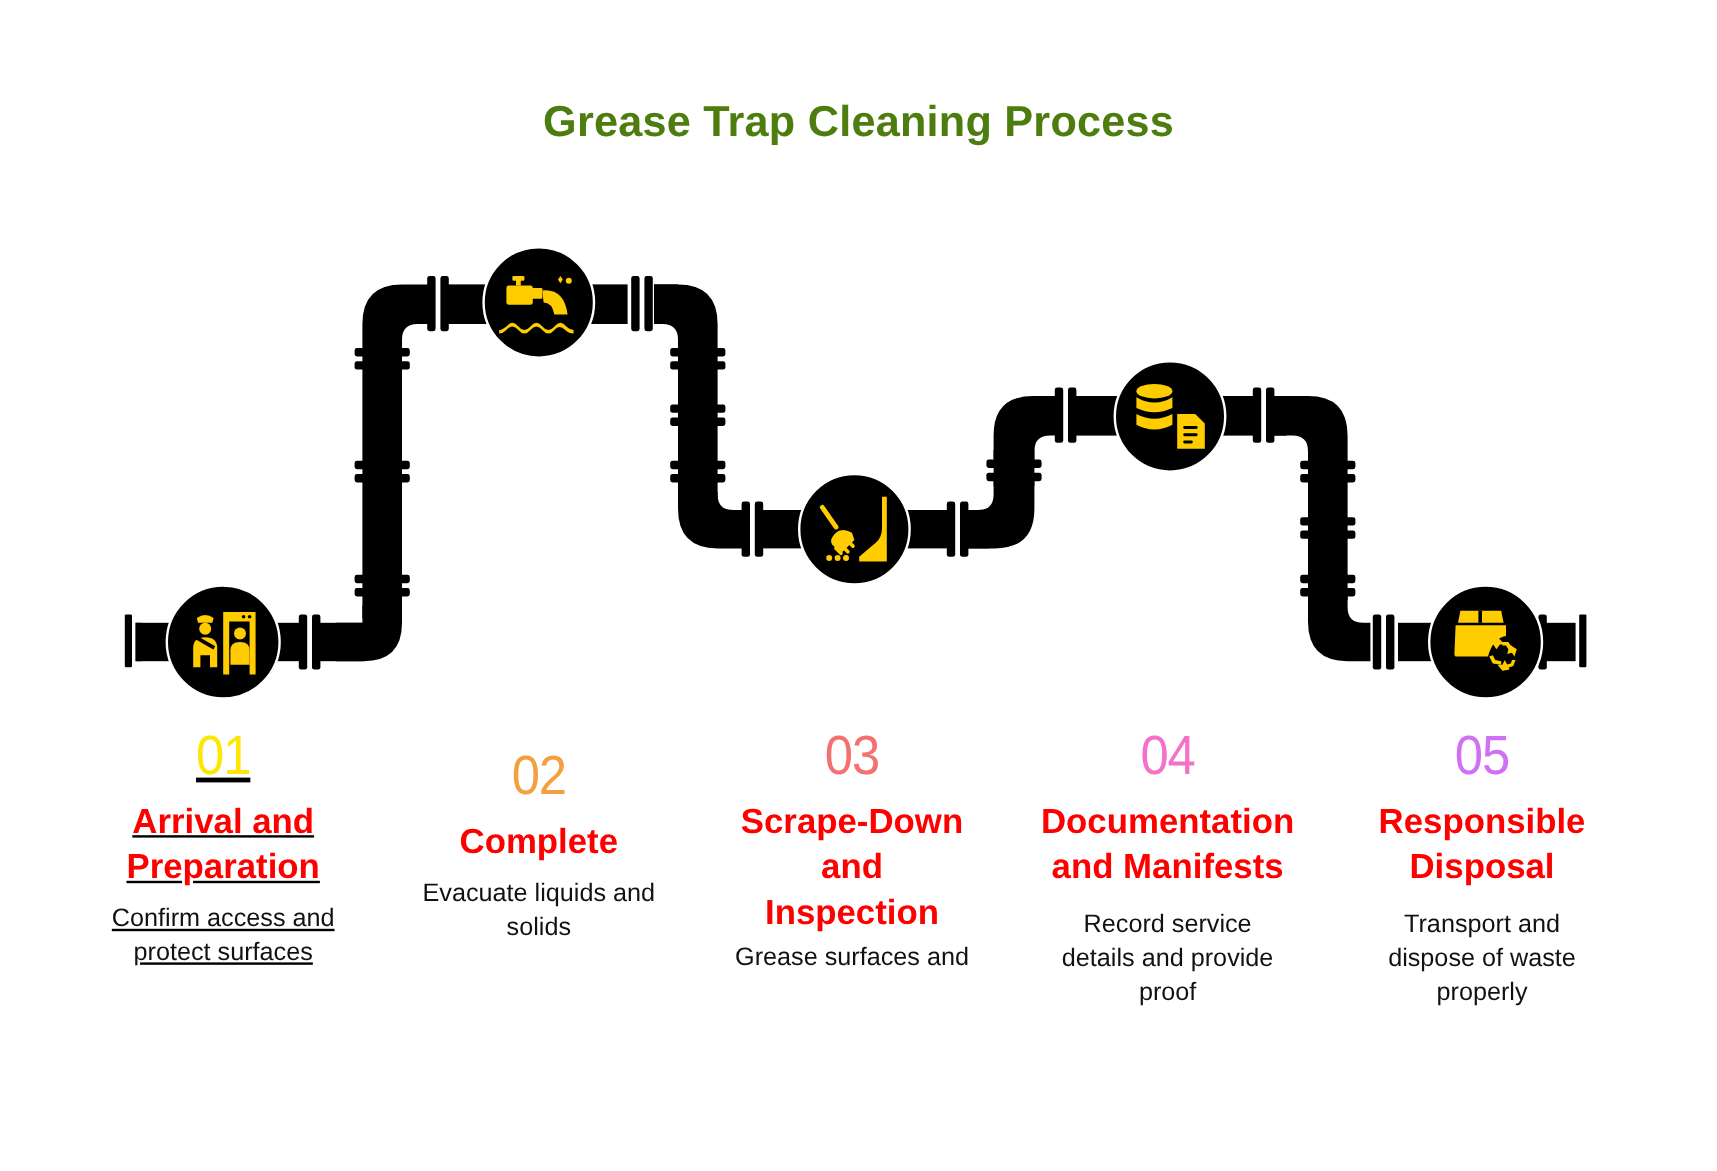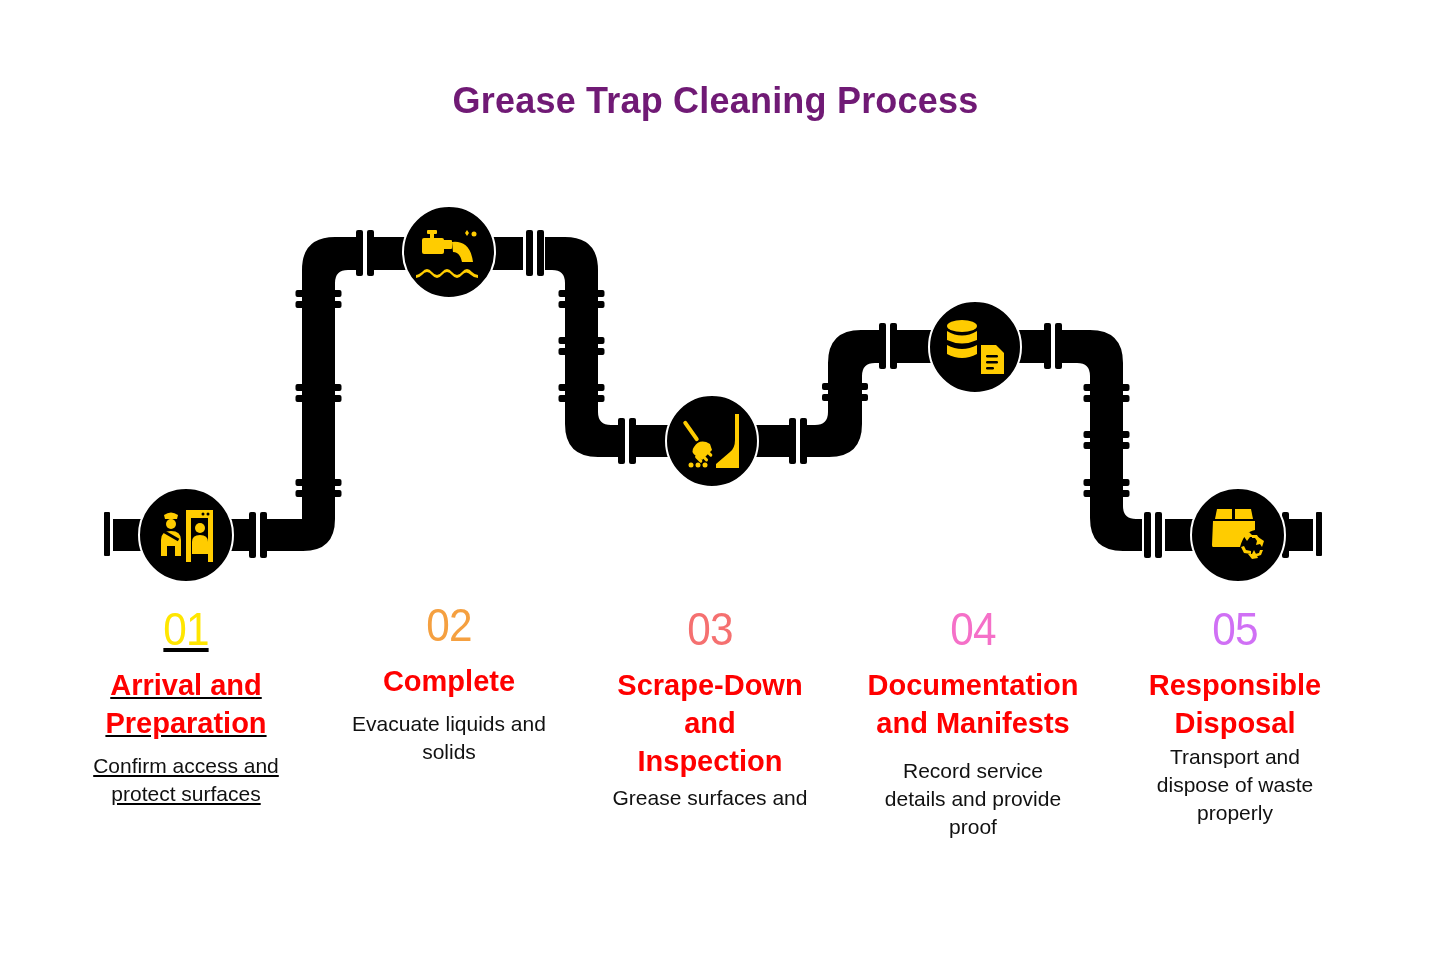--- a/index.html
+++ b/index.html
@@ -1,19 +1,19 @@
 <!DOCTYPE html>
 <html><head>
 <meta charset="utf-8">
 <style>
   html, body { margin: 0; padding: 0; background: #ffffff; }
   body { width: 1431px; height: 976px; position: relative; overflow: hidden;
          font-family: "Liberation Sans", sans-serif; }
   .title { position: absolute; left: 0; width: 1431px; top: 80px; text-align: center;
-           font-weight: bold; font-size: 36px; color: #701a75; letter-spacing: 0.2px; }
+           font-weight: bold; font-size: 36px; color: #4d7c0f; letter-spacing: 0.2px; }
   svg.pipes { position: absolute; left: 0; top: 0; }
   .step { position: absolute; width: 260px; text-align: center; }
   .step .num { font-family: "Liberation Sans", sans-serif; font-weight: normal; font-size: 46px;
                line-height: 50px; height: 50px; letter-spacing: -1px; transform: scaleX(0.92); }
   .step .head { color: #ff0000; font-weight: bold; font-size: 29px; line-height: 38px; margin-top: 12px; }
   .step .desc { color: #111; font-size: 21px; line-height: 28px; margin-top: 10px; }
 </style>
 </head>
 <body>
 
@@ -187,21 +187,21 @@
   <div class="head">
     <div>Arrival and</div>
     <div>Preparation</div>
   </div>
   <div class="desc">
     <div>Confirm access and</div>
     <div>protect surfaces</div>
   </div>
 </div>
 
-<div class="step" style="left:319px; top:600px;">
+<div class="step" style="left:319px; top:621px;">
   <div class="num" style="color:#f5a040;">02</div>
   <div class="head">
     <div>Complete</div>
   </div>
   <div class="desc">
     <div>Evacuate liquids and</div>
     <div>solids</div>
   </div>
 </div>
 
@@ -229,18 +229,18 @@
     <div>proof</div>
   </div>
 </div>
 
 <div class="step" style="left:1105px; top:604px;">
   <div class="num" style="color:#d070f5;">05</div>
   <div class="head">
     <div>Responsible</div>
     <div>Disposal</div>
   </div>
-  <div class="desc" style="margin-top:1px;">
+  <div class="desc" style="margin-top:15px;">
     <div>Transport and</div>
     <div>dispose of waste</div>
     <div>properly</div>
   </div>
 </div>
 
 </body></html>

